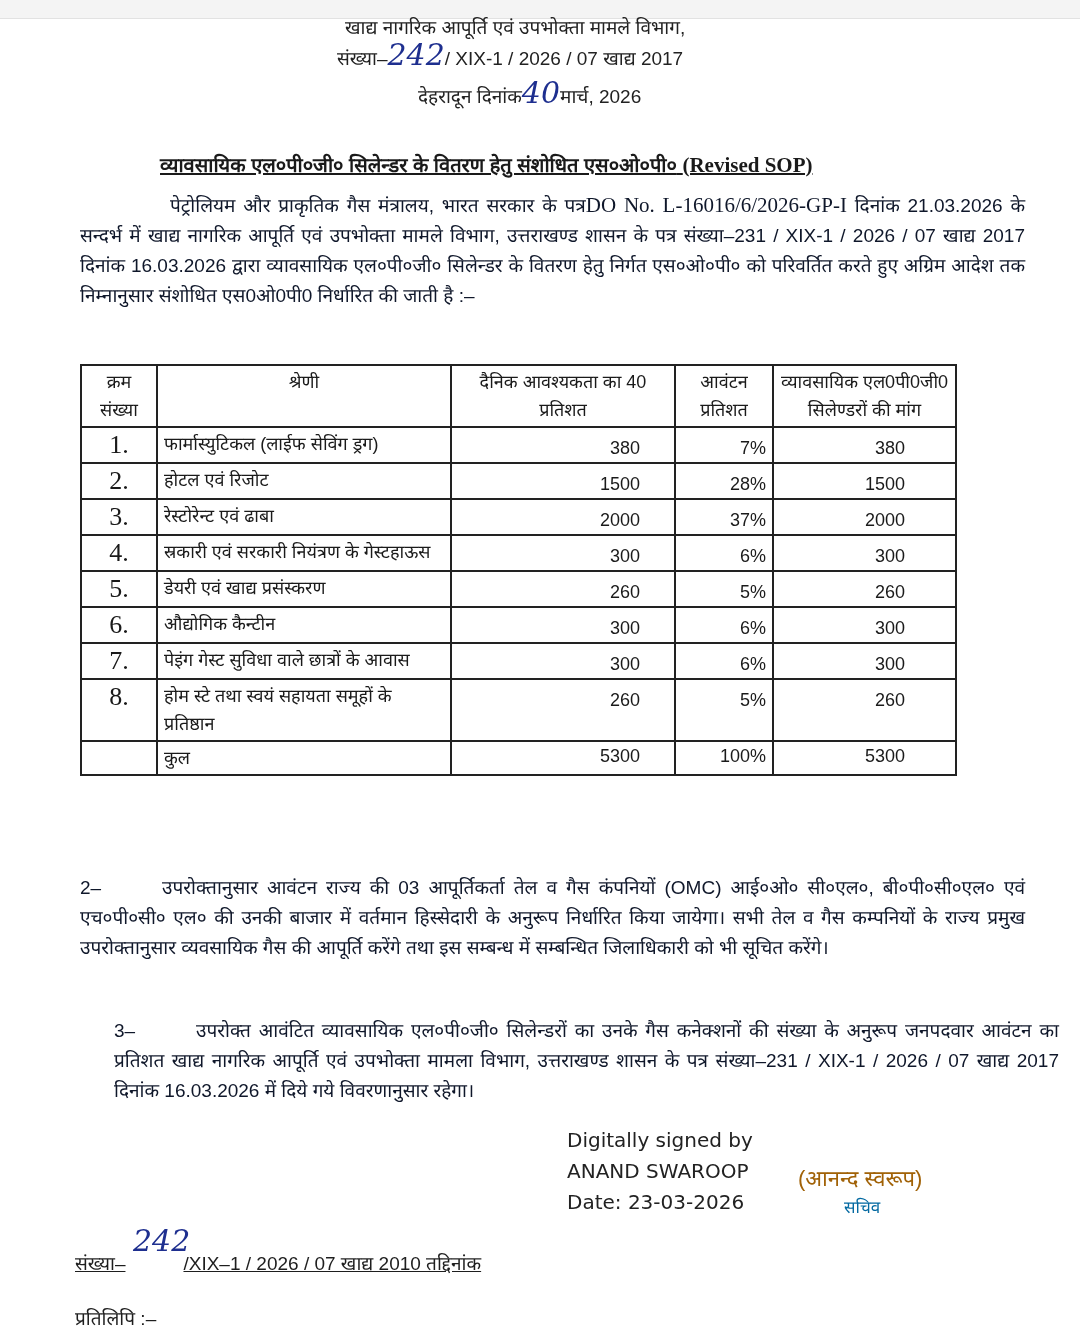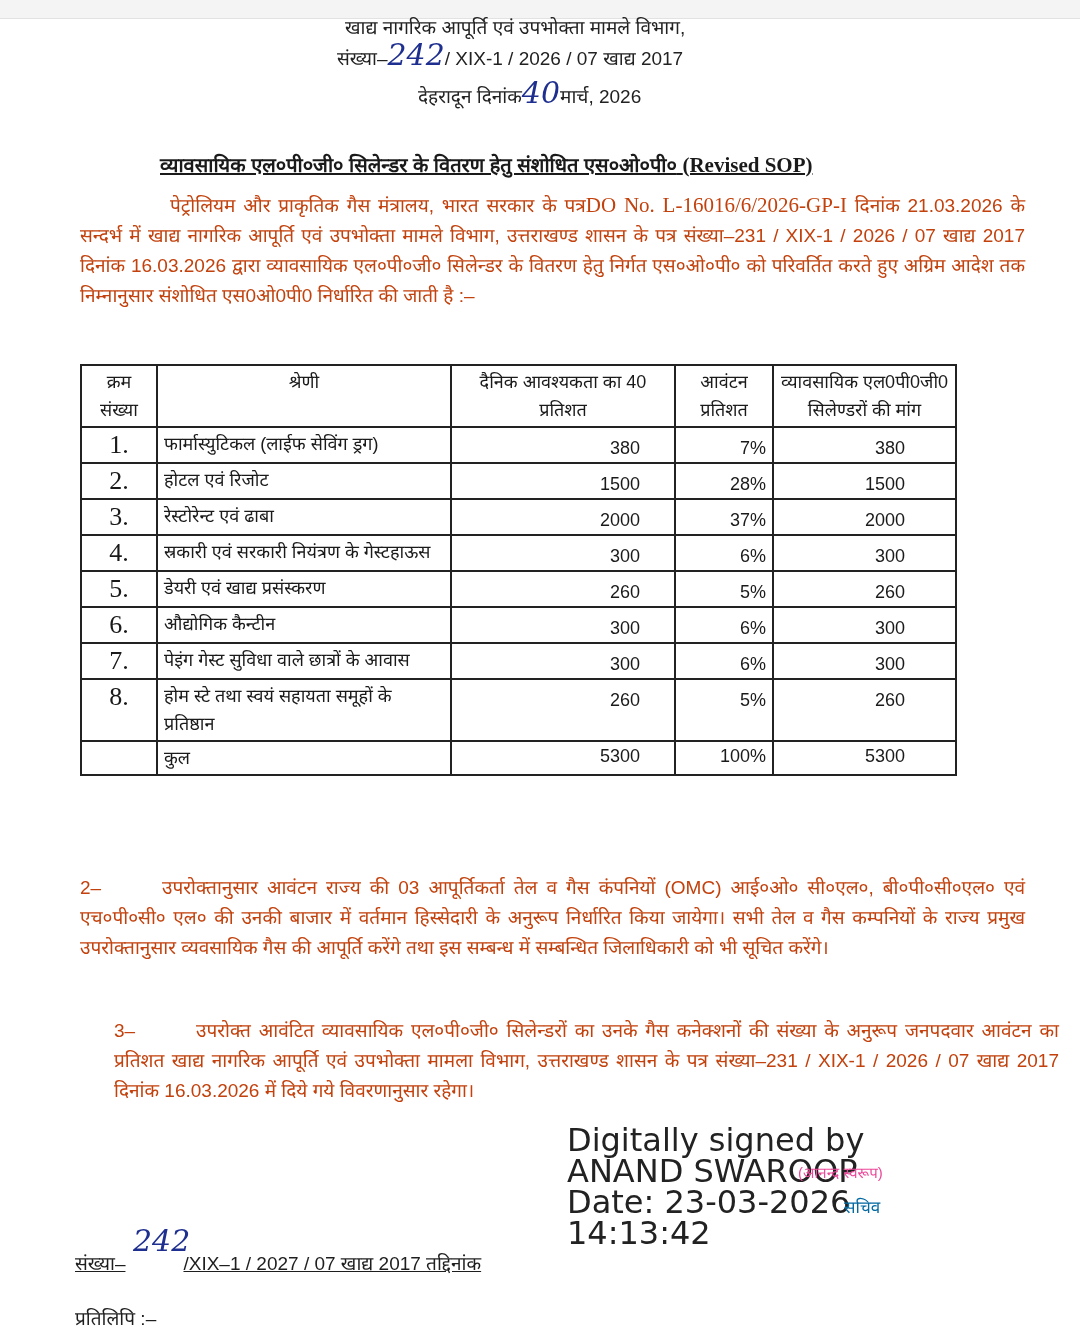--- a/index.html
+++ b/index.html
@@ -8,37 +8,37 @@
       font-family: "Liberation Sans", "DejaVu Sans", sans-serif; color: #1a1a1a;
     }
     .topbar { position: absolute; left: 0; top: 0; width: 1080px; height: 18px; background: #f4f4f4; border-bottom: 1px solid #e2e2e2; }
     .hdr-line { position: absolute; font-size: 19px; color: #222; white-space: nowrap; }
     .hand { font-family: "DejaVu Serif", serif; color: #1e2f8f; font-size: 30px; font-style: italic; line-height: 1; }
     .title {
       position: absolute; left: 160px; top: 151px; width: 780px; font-size: 20px; font-weight: bold;
       text-decoration: underline; white-space: nowrap; color: #1a1a1a;
     }
     .title .en { font-family: "Liberation Serif", serif; font-size: 21px; }
-    .para { position: absolute; left: 80px; width: 945px; font-size: 19px; line-height: 30px; text-align: justify; color: #c2410c; }
+    .para { position: absolute; left: 80px; width: 945px; font-size: 19px; line-height: 30px; text-align: justify; color: #0f172a; }
     .para .indent { display: inline-block; width: 90px; }
     .para .num { display: inline-block; width: 82px; }
     .en-serif { font-family: "Liberation Serif", serif; font-size: 21px; }
     table.alloc {
       position: absolute; left: 80px; top: 364px; width: 877px; border-collapse: collapse; font-size: 18px;
     }
     table.alloc td, table.alloc th { border: 2px solid #222; padding: 2px 6px; vertical-align: top; }
     table.alloc th { font-weight: normal; text-align: center; line-height: 28px; }
     .c-sn { width: 62px; text-align: center; font-family: "Liberation Serif", serif; font-size: 26px; }
     .c-cat { width: 280px; line-height: 28px; }
     .c-req { width: 182px; text-align: right; padding-right: 34px !important; }
     .c-pct { width: 84px; text-align: right; }
     .c-dem { text-align: right; padding-right: 50px !important; }
     td.c-req, td.c-pct, td.c-dem { padding-top: 10px !important; }
-    .sig-block { position: absolute; left: 567px; top: 1125px; font-family: "DejaVu Sans", sans-serif; font-size: 32px; line-height: 31px; color: #222; }
-    .sig-name { position: absolute; left: 798px; top: 1162px; font-size: 15px; color: #ec4899; }
+    .sig-block { position: absolute; left: 567px; top: 1125px; font-family: "DejaVu Sans", sans-serif; font-size: 20px; line-height: 31px; color: #222; }
+    .sig-name { position: absolute; left: 798px; top: 1162px; font-size: 22px; color: #a16207; }
     .sig-desig { position: absolute; left: 844px; top: 1195px; font-size: 17px; color: #0369a1; }
     .copy-ref { position: absolute; left: 75px; top: 1250px; font-size: 19px; text-decoration: underline; white-space: nowrap; color: #1e1e1e; }
     .copy-ref .gap { display: inline-block; width: 58px; }
     .copy-hand { position: absolute; left: 133px; top: 1226px; }
     .copy-label { position: absolute; left: 75px; top: 1305px; font-size: 19px; color: #1e1e1e; }
   </style>
 </head>
 <body>
 
 <div class="topbar"></div>
@@ -145,22 +145,21 @@
 </div>
 
 <div class="para" style="top:1016px;margin-left:34px;">
   <span class="num">3–</span><span>उपरोक्त आवंटित व्यावसायिक एल०पी०जी० सिलेन्डरों का उनके गैस कनेक्शनों की संख्या के अनुरूप जनपदवार आवंटन का प्रतिशत खाद्य नागरिक आपूर्ति एवं उपभोक्ता मामला विभाग, उत्तराखण्ड शासन के पत्र संख्या–231 / XIX-1 / 2026 / 07 खाद्य 2017 दिनांक 16.03.2026 में दिये गये विवरणानुसार रहेगा।</span>
 </div>
 
 <div class="sig-block">
   <div>Digitally signed by</div>
   <div>ANAND SWAROOP</div>
   <div>Date: 23-03-2026</div>
-  <div>14:13:42</div>
 </div>
 <div class="sig-name">(आनन्द स्वरूप)</div>
 <div class="sig-desig">सचिव</div>
 
 <div class="copy-hand hand">242</div>
 <div class="copy-ref">
-  <span>संख्या–</span><span class="gap"></span><span>/XIX–1 / 2027 / 07 खाद्य 2017 तद्दिनांक</span>
+  <span>संख्या–</span><span class="gap"></span><span>/XIX–1 / 2026 / 07 खाद्य 2010 तद्दिनांक</span>
 </div>
 <div class="copy-label">प्रतिलिपि :–</div>
 
 </body></html>

